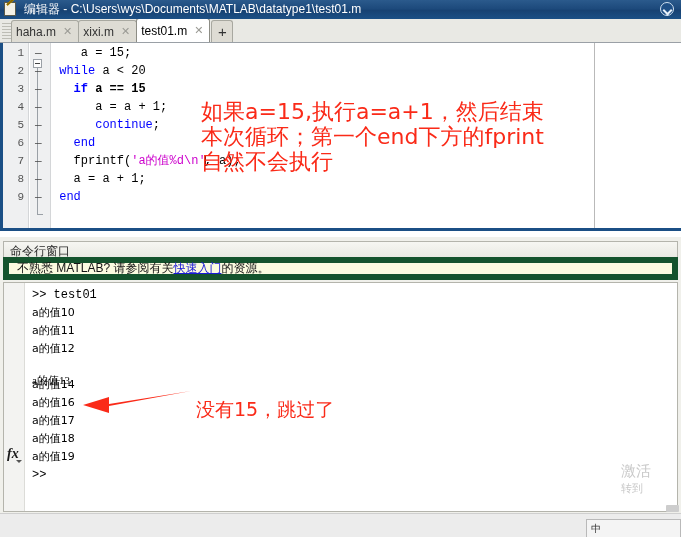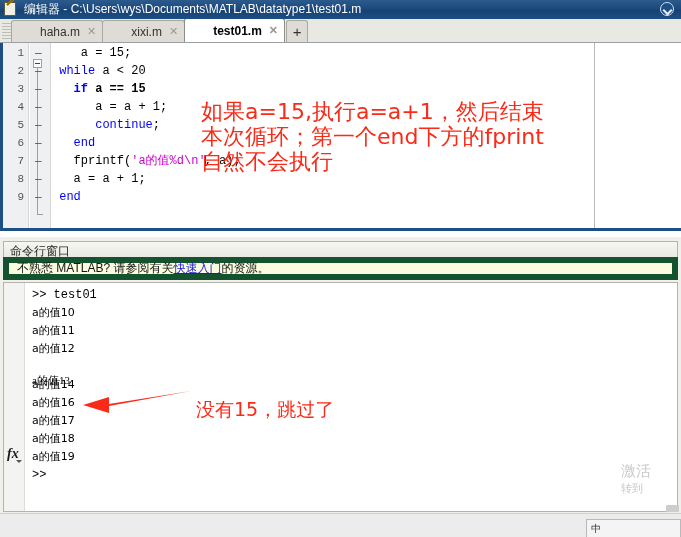--- a/index.html
+++ b/index.html
@@ -96,37 +96,37 @@
     flex: none;
     background-image:
       linear-gradient(to bottom, #b8b8b0 1px, transparent 1px);
     background-size: 100% 3px;
     opacity: .9;
   }
   .tab {
     height: 22px;
     display: flex;
     align-items: center;
-    padding: 0 6px 0 28px;
+    padding: 0 6px 0 4px;
     background: #dedcd4;
     border: 1px solid #a8a8a0;
     border-bottom: none;
     border-radius: 3px 3px 0 0;
     margin-right: -1px;
     box-sizing: border-box;
     font-size: 12px;
     color: #333;
     cursor: default;
     flex: none;
   }
   .tab.active {
     background: #ffffff;
     color: #000;
     height: 24px;
-    font-weight: bold;
+    font-weight: normal;
     border-color: #8d8d85;
     z-index: 3;
     position: relative;
   }
   .tab .tab-label { white-space: nowrap; }
   .tab .tab-close {
     margin-left: 7px;
     font-size: 11px;
     color: #9a9a94;
     line-height: 1;

